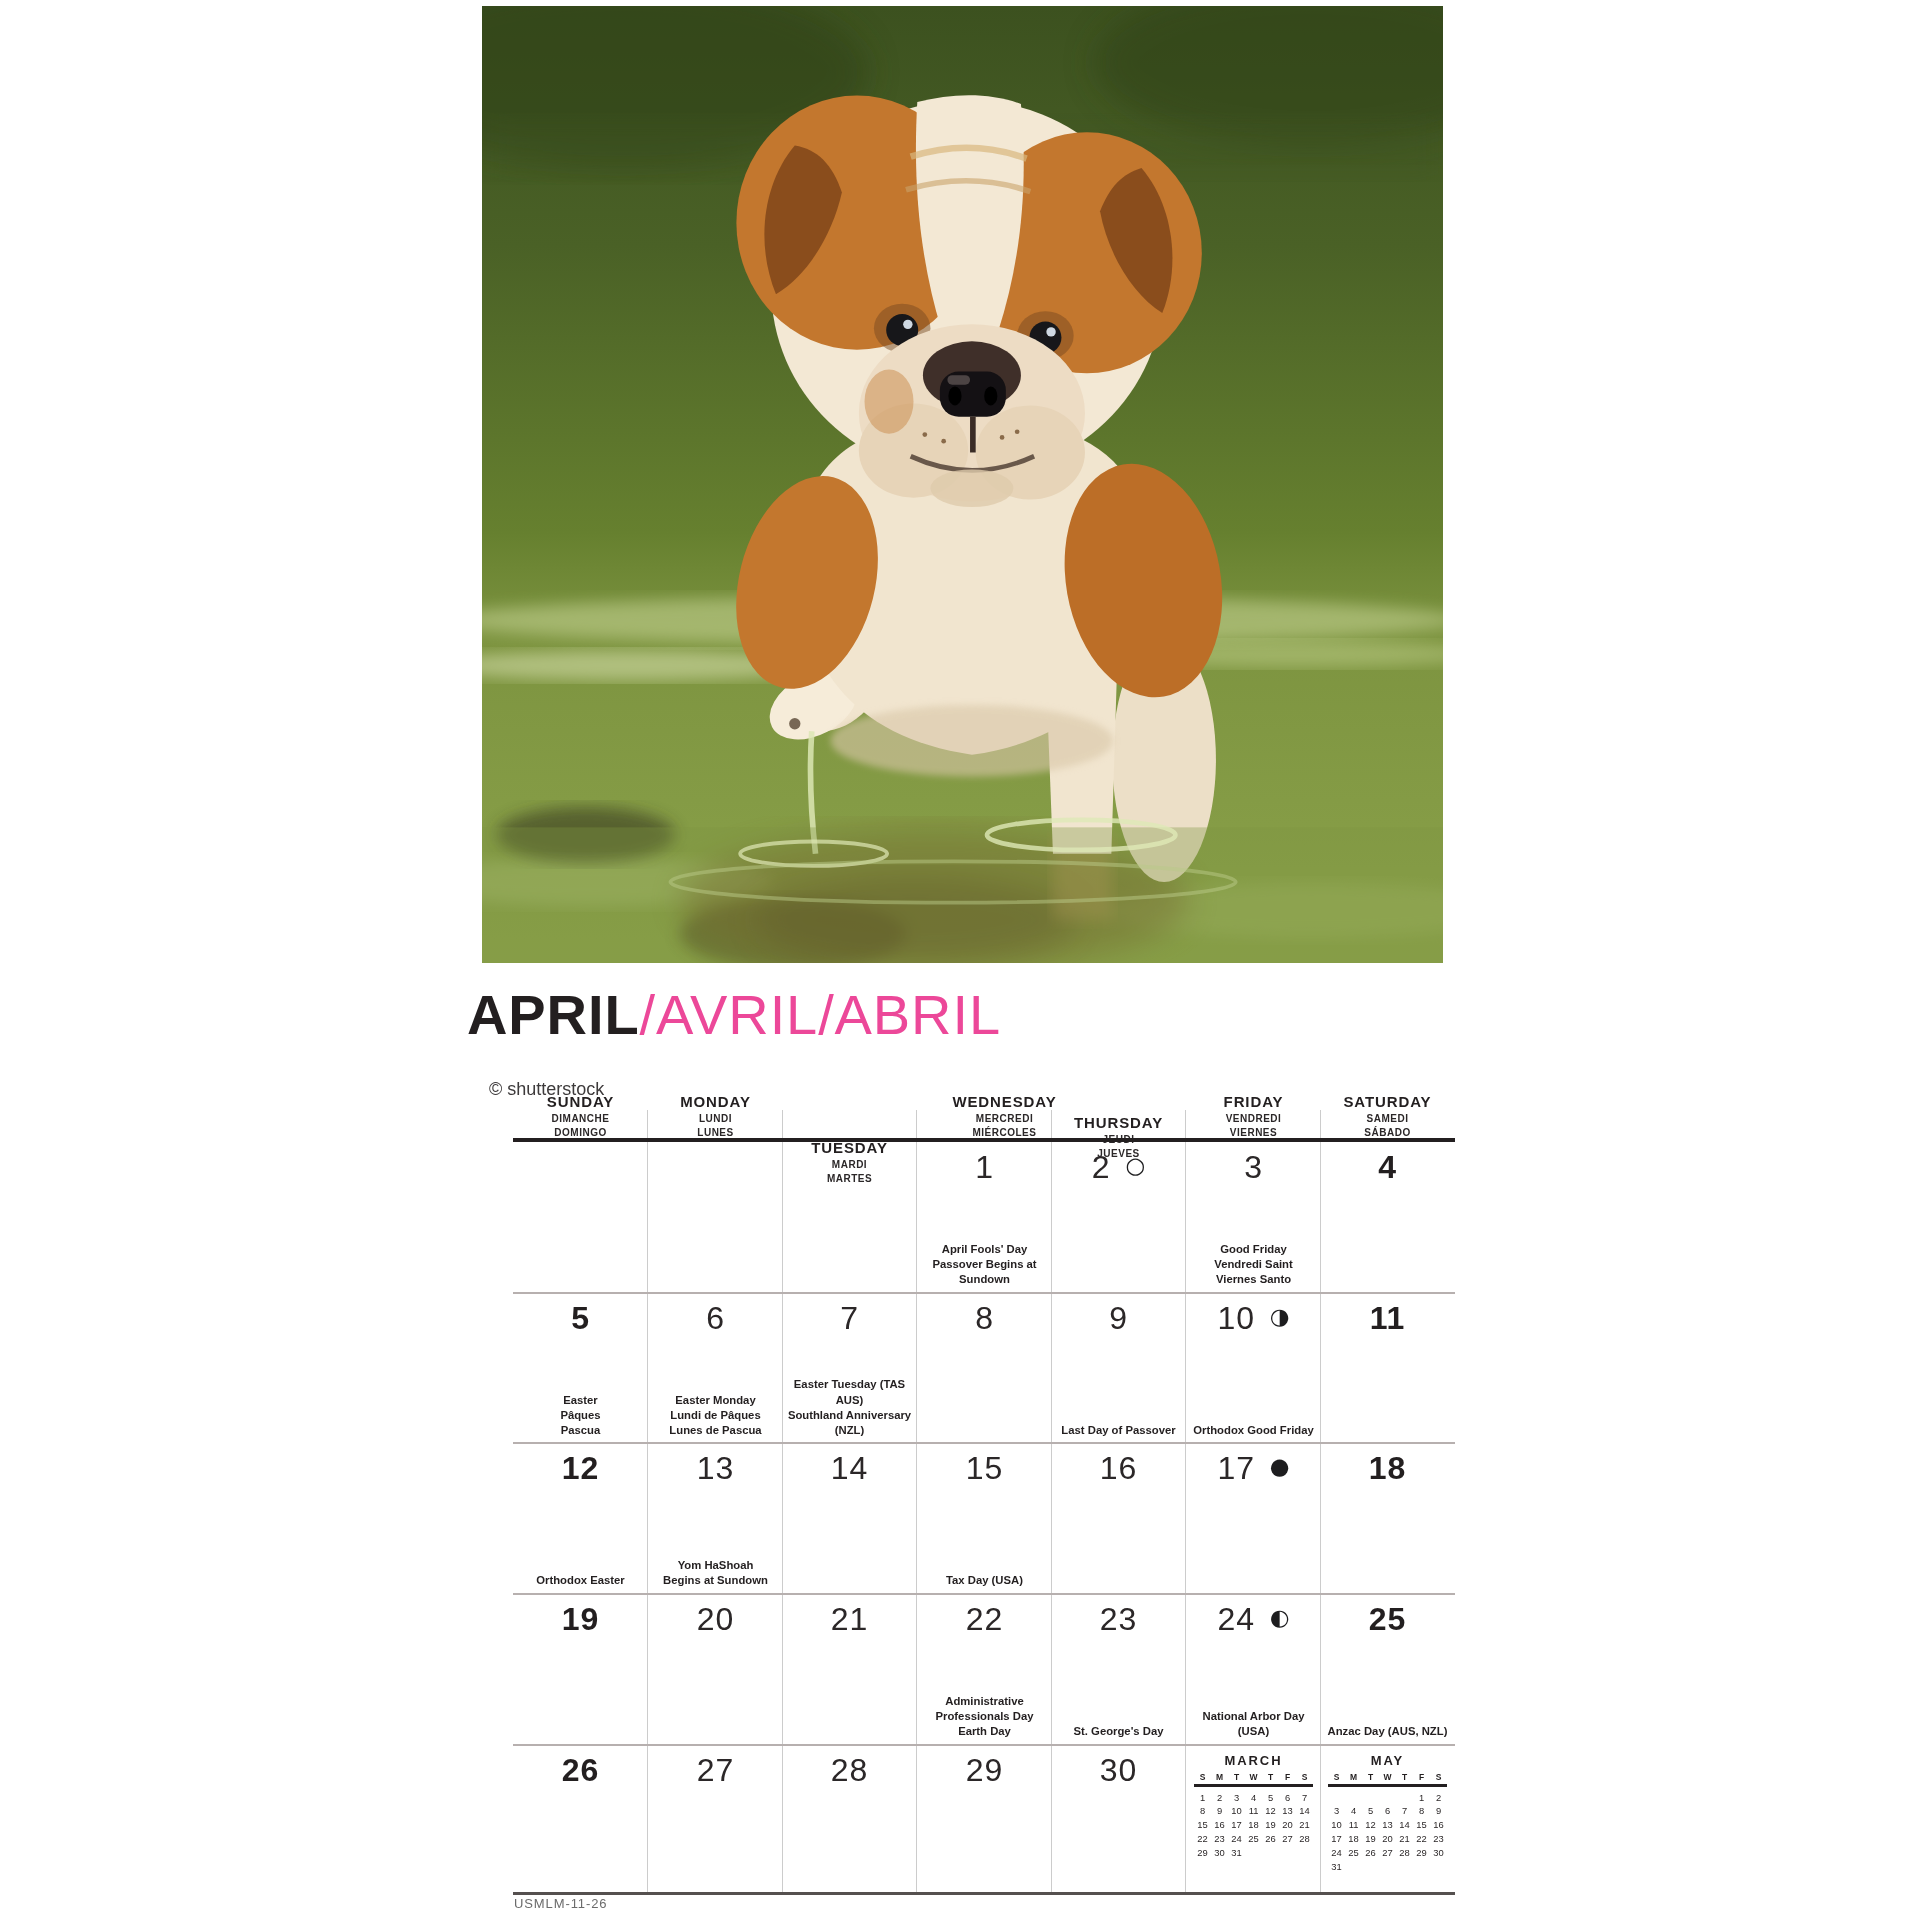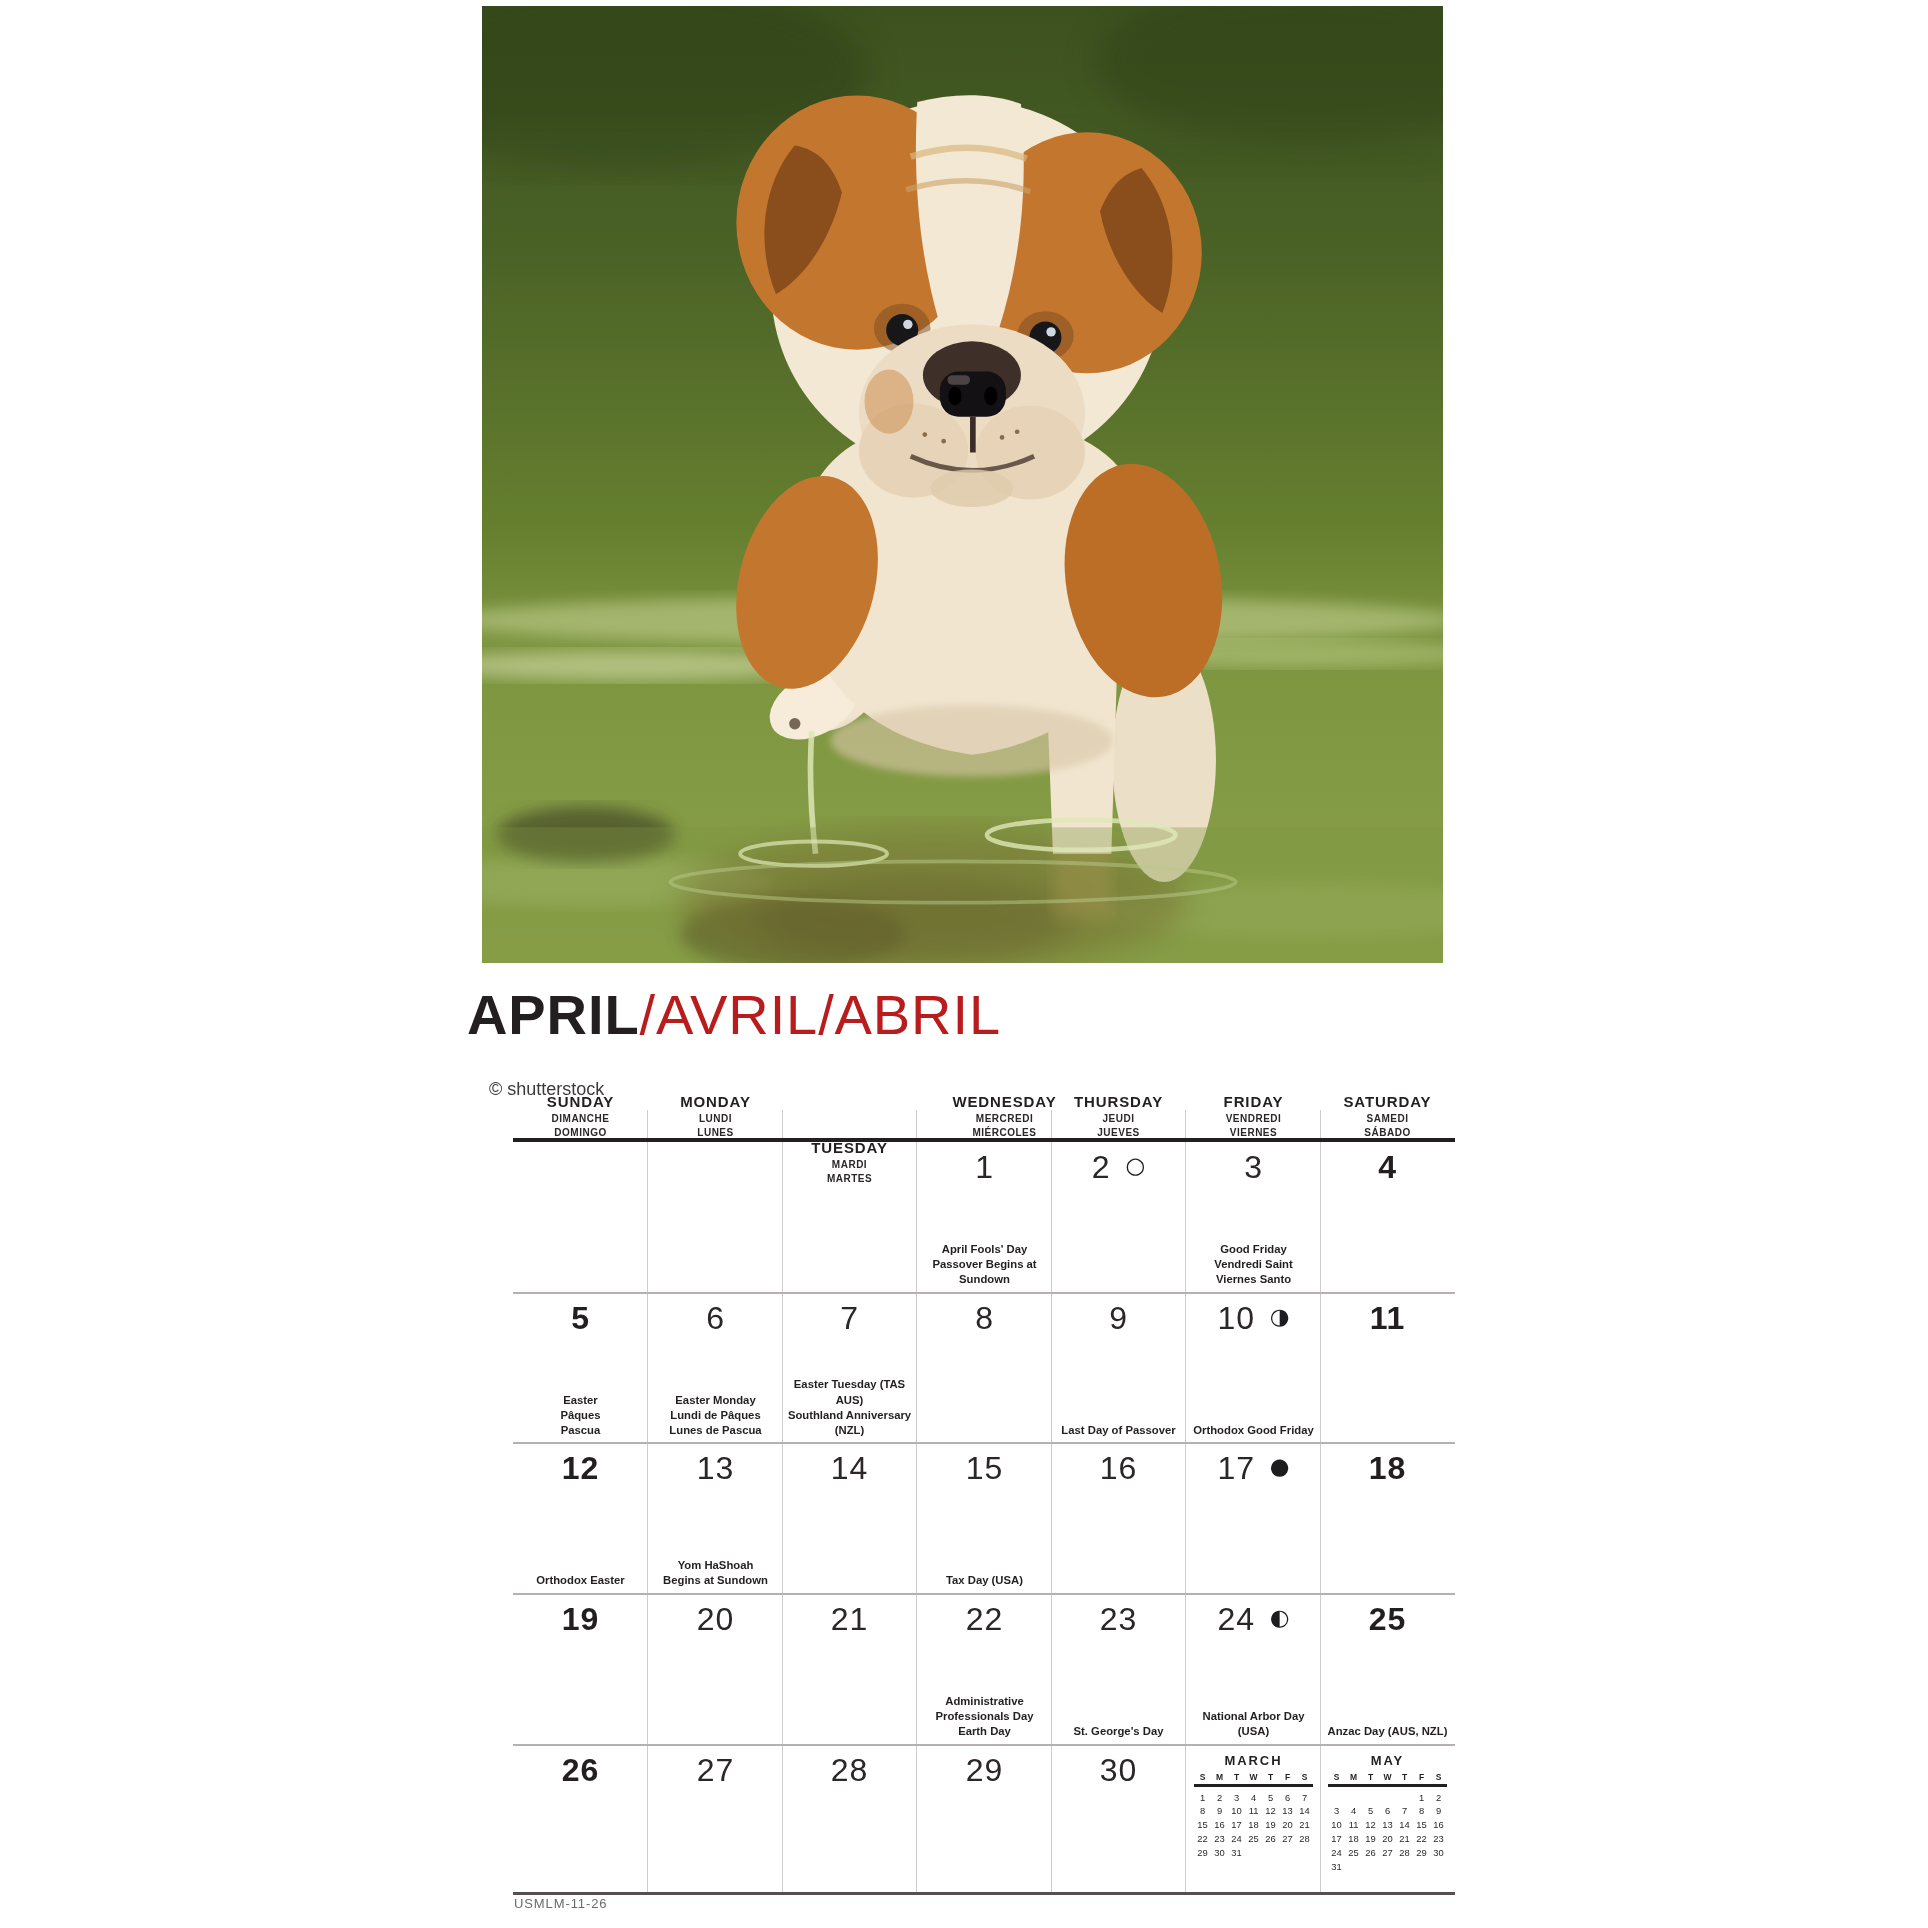--- a/index.html
+++ b/index.html
@@ -4,21 +4,21 @@
 <style>
   html,body{margin:0;padding:0;}
   body{width:1928px;height:1928px;background:#ffffff;position:relative;
        font-family:"Liberation Sans",sans-serif;color:#231f20;overflow:hidden;}
 
   .photo{position:absolute;left:482px;top:5.6px;width:961px;height:957px;}
   .photo svg{display:block;}
 
   .title{position:absolute;left:467px;top:987px;font-size:56px;letter-spacing:0.9px;white-space:nowrap;line-height:1;}
   .t-main{font-weight:800;}
-  .t-rest{font-weight:400;color:#b91c1c;}
+  .t-rest{font-weight:400;color:#ec4899;}
 
   .credit{position:absolute;left:489px;top:1079px;font-size:18px;color:#3d3a3b;}
 
   #grid{position:absolute;left:513px;top:1093px;width:942px;height:802px;}
 
   .colhead{position:absolute;top:0;text-align:center;}
   .h-en{font-size:15px;font-weight:700;letter-spacing:0.9px;}
   .h-sub{font-size:10px;font-weight:700;letter-spacing:0.5px;margin-top:2.8px;color:#2b2728;}
 
   .vline{position:absolute;top:17px;bottom:0;width:0.9px;background:#cccccc;}
@@ -158,21 +158,21 @@
     <div class="colhead" style="left: 269px; width: 135px; margin-top: 46px;">
       <div class="h-en">TUESDAY</div>
       <div class="h-sub">MARDI</div>
       <div class="h-sub">MARTES</div>
     </div>
     <div class="colhead" style="left: 424px; width: 135px;">
       <div class="h-en">WEDNESDAY</div>
       <div class="h-sub">MERCREDI</div>
       <div class="h-sub">MIÉRCOLES</div>
     </div>
-    <div class="colhead" style="left: 538px; width: 135px;">
+    <div class="colhead" style="left: 538px; width: 135px; margin-top: 21px;">
       <div class="h-en">THURSDAY</div>
       <div class="h-sub">JEUDI</div>
       <div class="h-sub">JUEVES</div>
     </div>
     <div class="colhead" style="left: 673px; width: 135px;">
       <div class="h-en">FRIDAY</div>
       <div class="h-sub">VENDREDI</div>
       <div class="h-sub">VIERNES</div>
     </div>
     <div class="colhead" style="left: 807px; width: 135px;">

